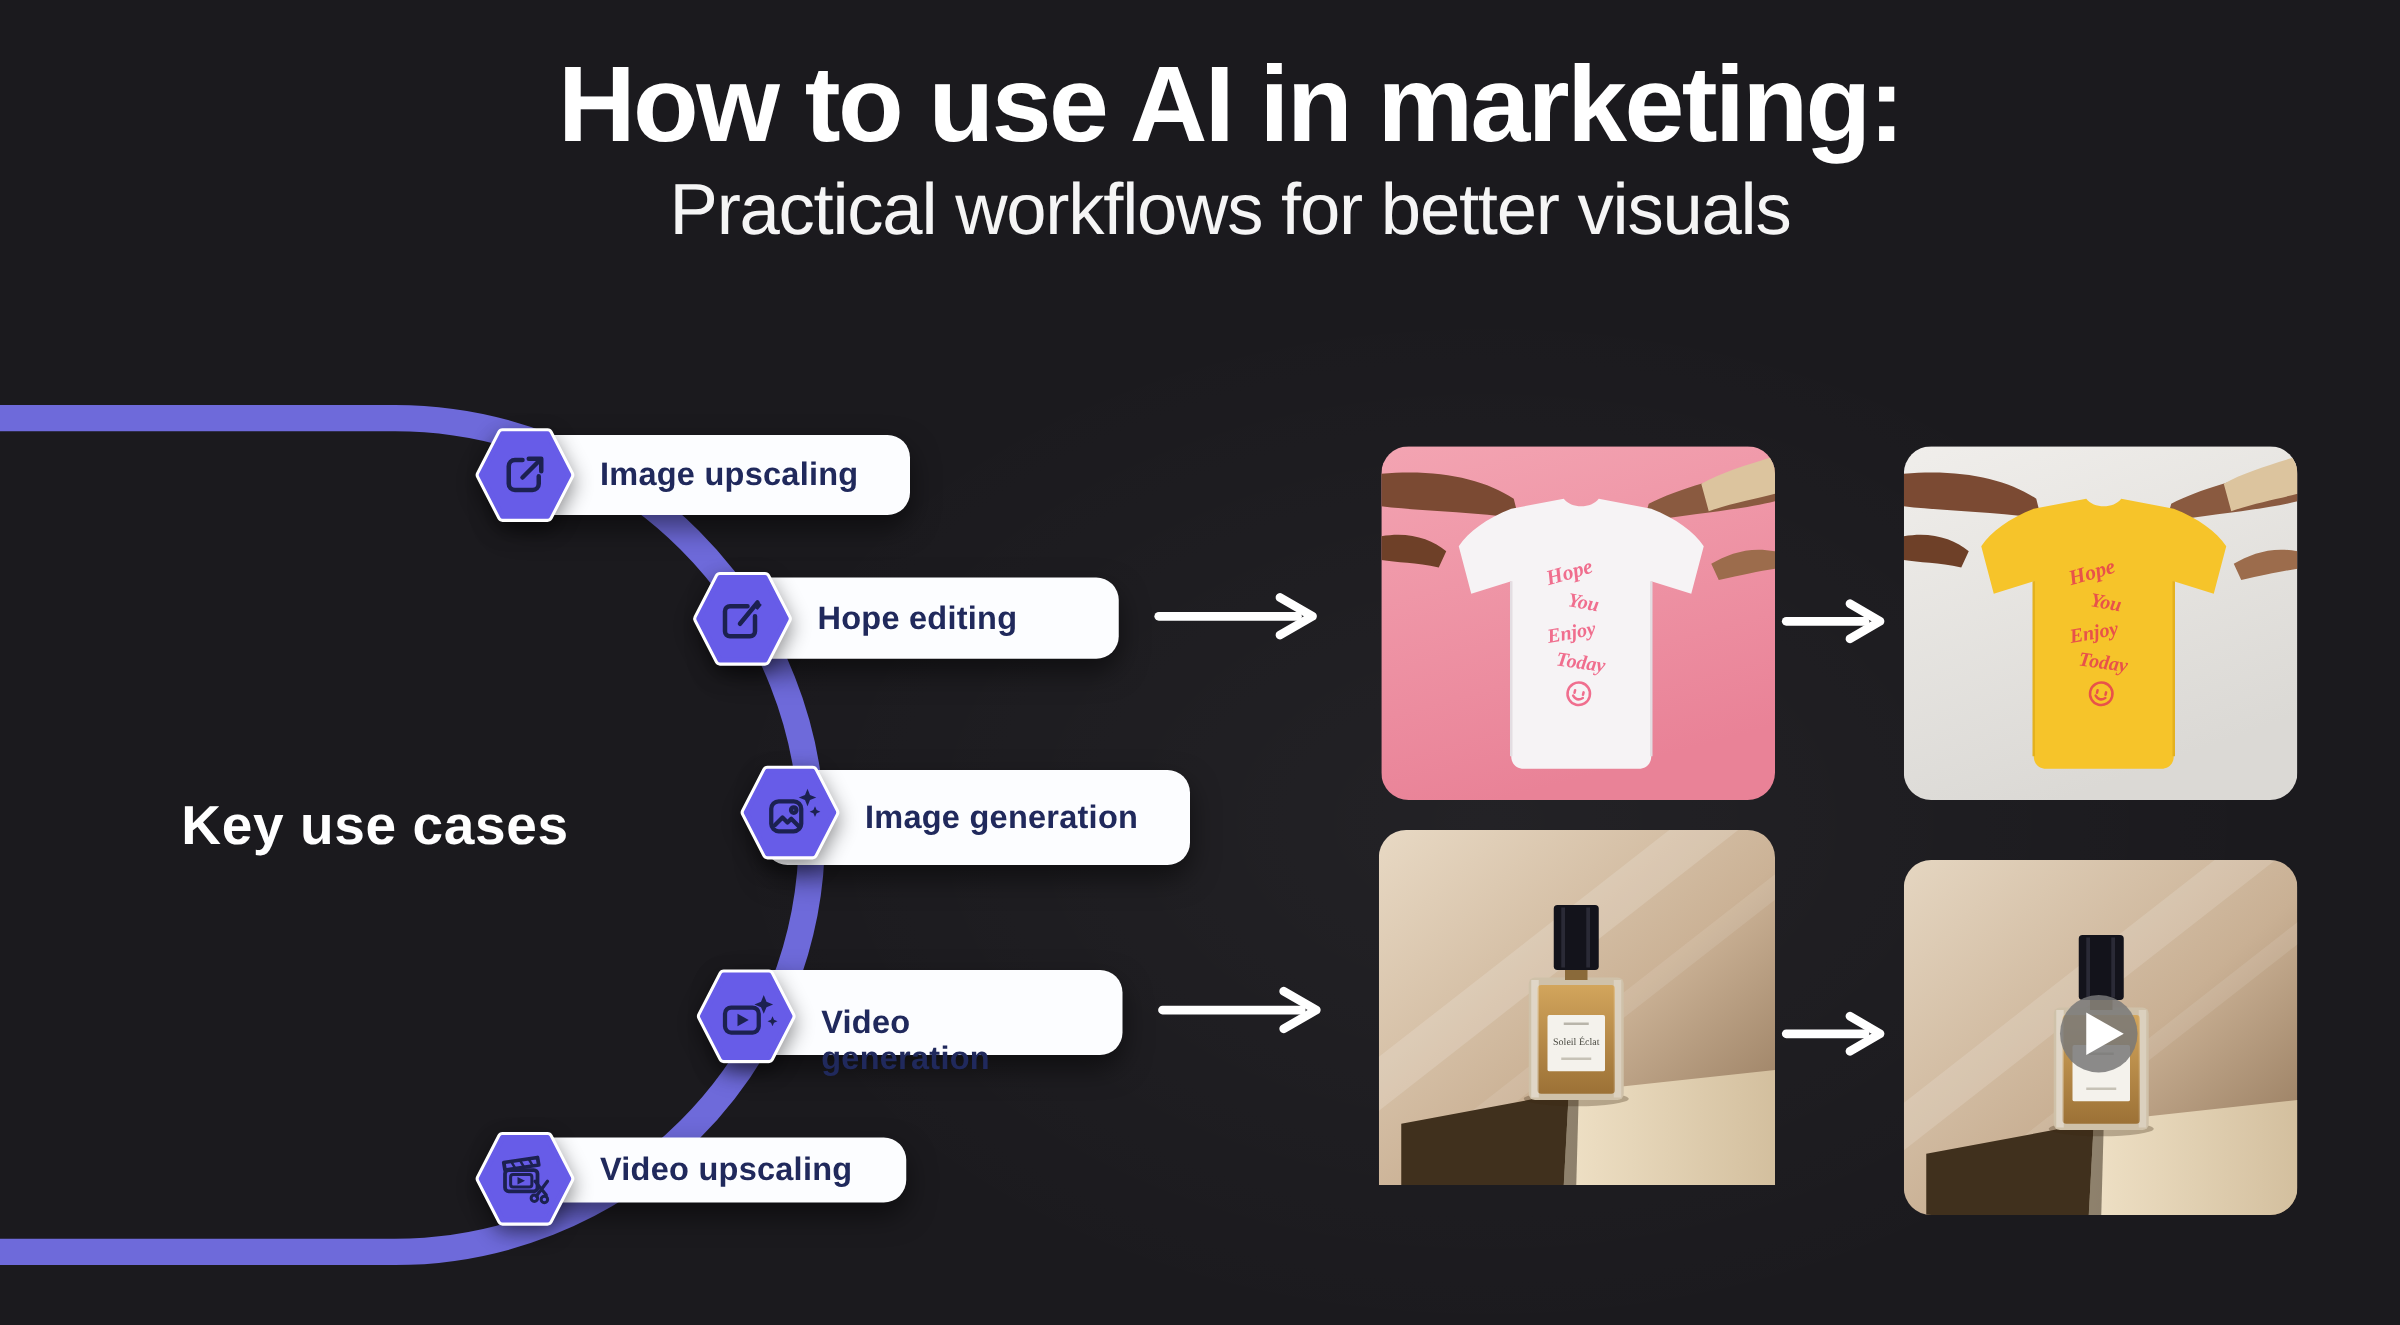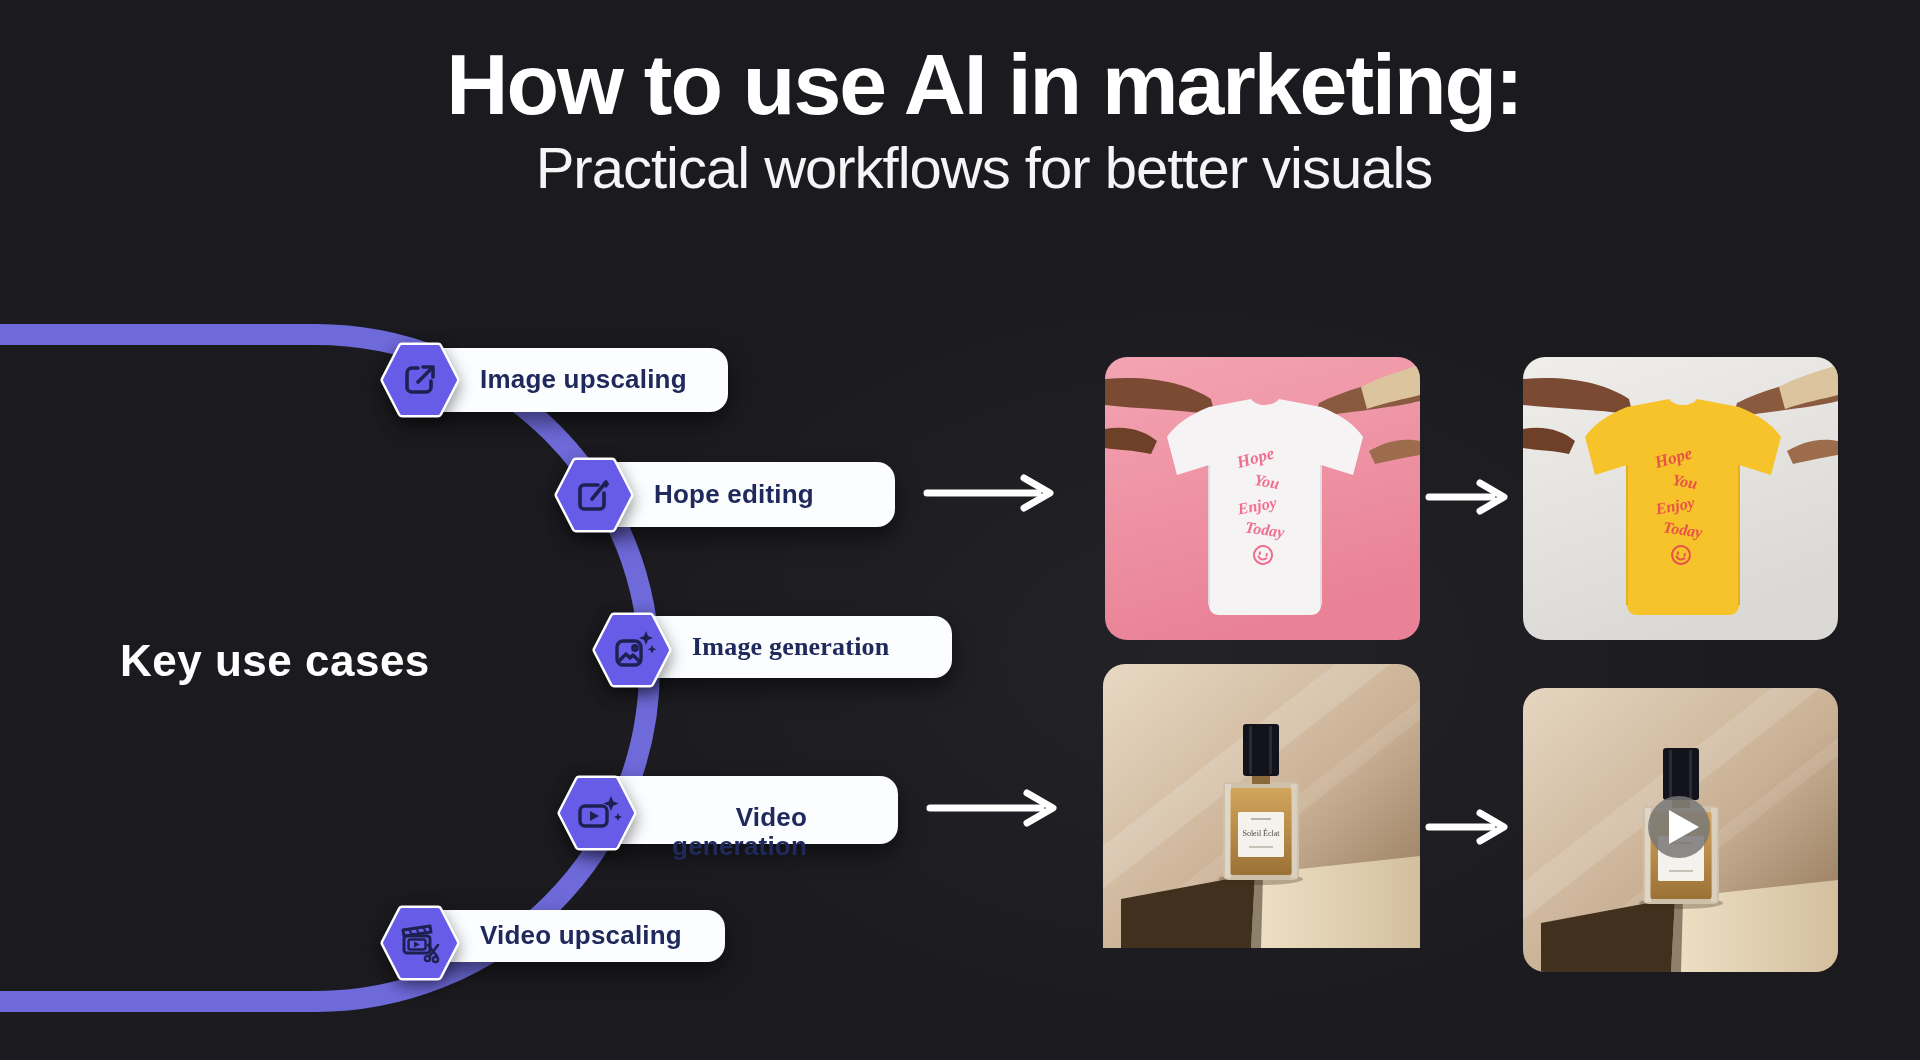--- a/index.html
+++ b/index.html
@@ -28,40 +28,39 @@
   
   .arc {
     position: absolute; z-index: 1;
     left: -520px; top: 324px; width: 1180px; height: 688px;
     border: 21px solid #6e6ada; border-radius: 344px;
   }
 
   .center-label {
     position: absolute; z-index: 2;
     left: 120px; top: 636px; width: 360px;
-    color: #ffffff; font-size: 44px; font-weight: 700; 
+    color: #ffffff; font-size: 44px; font-weight: 700; text-align: center;
     letter-spacing: 0.5px;
   }
 
   
   .pill {
     position: absolute; z-index: 3;
     background: #fcfdff; border-radius: 18px;
     display: flex; align-items: center;
     padding-left: 80px;
     box-shadow: 0 10px 22px rgba(0,0,0,0.5);
-    text-align: right;
   }
   .pill-label {
     color: #20295c; font-size: 26px; font-weight: 700; letter-spacing: 0.2px;
     line-height: 1.12;
   }
   .pill-1 { left: 400px; top: 348px; width: 328px; height: 64px; }
   .pill-2 { left: 574px; top: 462px; width: 321px; height: 65px; }
-  .pill-3 { left: 612px; top: 616px; width: 340px; height: 62px; font-family: Liberation Serif, serif; }
+  .pill-3 { left: 612px; top: 616px; width: 340px; height: 76px; }
   .pill-4 { left: 577px; top: 776px; width: 321px; height: 68px; }
   .pill-4 .pill-label { width: 150px; margin-top: 44px; }
   .pill-5 { left: 400px; top: 910px; width: 325px; height: 52px; }
 
   .badge {
     position: absolute; z-index: 4; width: 80px; height: 76px;
     filter: drop-shadow(0 6px 8px rgba(0,0,0,0.45));
   }
   .badge-1 { left: 380px; top: 342px; }
   .badge-2 { left: 554px; top: 457px; }

